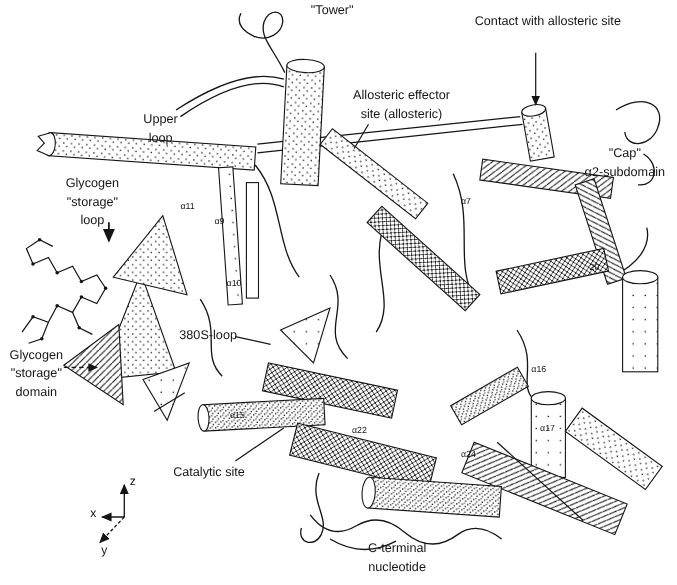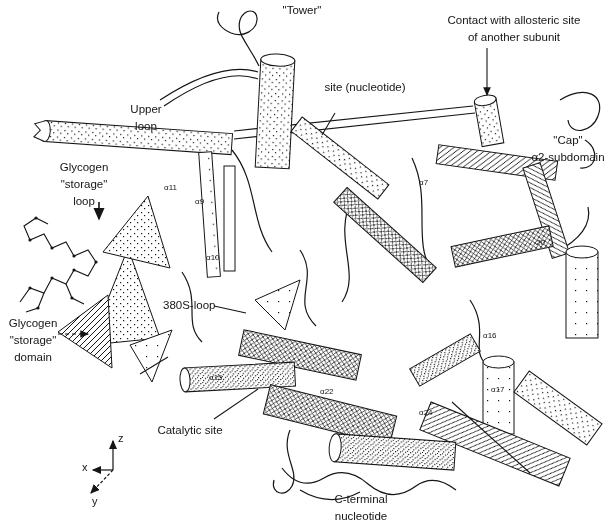--- a/index.html
+++ b/index.html
@@ -184,27 +184,27 @@
       <line x1="113" y1="470" x2="113" y2="441" marker-end="url(#ah)"></line>
       <line x1="113" y1="470" x2="93" y2="470" marker-end="url(#ah)"></line>
       <line x1="113" y1="470" x2="91" y2="493" stroke-dasharray="3 2" marker-end="url(#ah)"></line>
     </g>
   </svg>
 
   <div class="lbl" style="left:302px;top:2px">
     <div>"Tower"</div>
   </div>
 
-  <div class="lbl" style="left:514px;top:12px">
+  <div class="lbl" style="left:498px;top:12px">
     <div>Contact with allosteric site</div>
-    <div>of another subunit</div>
   </div>
 
   <div class="lbl" style="left:365px;top:79px">
-    <div>site (nucleotide)</div>
+    <div>Allosteric effector</div>
+    <div>site (allosteric)</div>
   </div>
 
   <div class="lbl" style="left:146px;top:101px">
     <div>Upper</div>
     <div>loop</div>
   </div>
 
   <div class="lbl" style="left:568px;top:132px">
     <div>"Cap"</div>
     <div>α2-subdomain</div>

